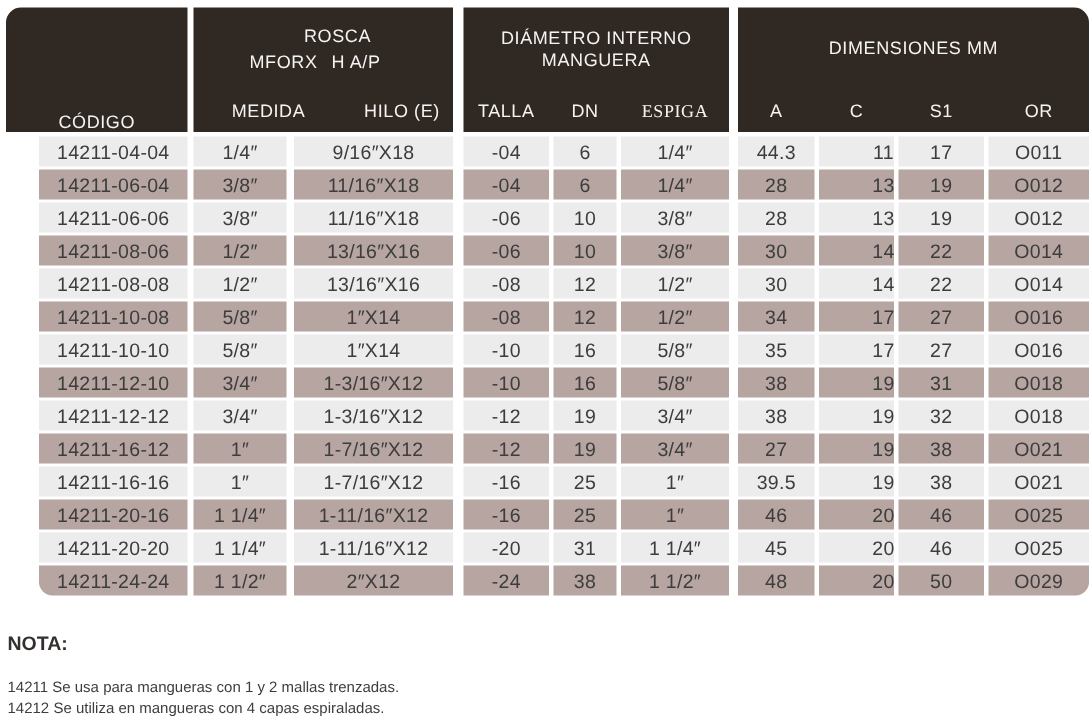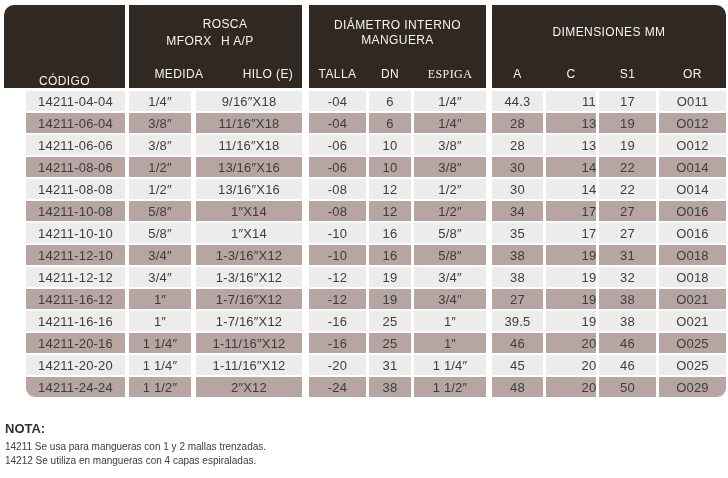--- a/index.html
+++ b/index.html
@@ -66,21 +66,21 @@
   .cell:nth-child(6){grid-column:11;}
   .cell:nth-child(7){grid-column:13;}
   .cell:nth-child(8){grid-column:15;padding-left:36px;}
   .cell:nth-child(9){grid-column:17;}
   .cell:nth-child(10){grid-column:19;}
   .row:last-child .cell:first-child{border-bottom-left-radius:9px;}
   .row:last-child .cell:last-child{border-bottom-right-radius:9px;}
 
   
   .note{margin:24px 0 0 5px;color:#35302d;}
-  .note-title{font-weight:bold;font-size:13px;margin-bottom:4px;}
+  .note-title{font-weight:bold;font-size:13px;margin-bottom:16px;}
   .note-line{font-size:10px;line-height:1.4;color:#3d3d3d;}
 </style>
 </head>
 <body>
 
 <div class="tbl">
 
   <div class="hgrid">
     <div class="hblock h-codigo">
       <span>CÓDIGO</span>

